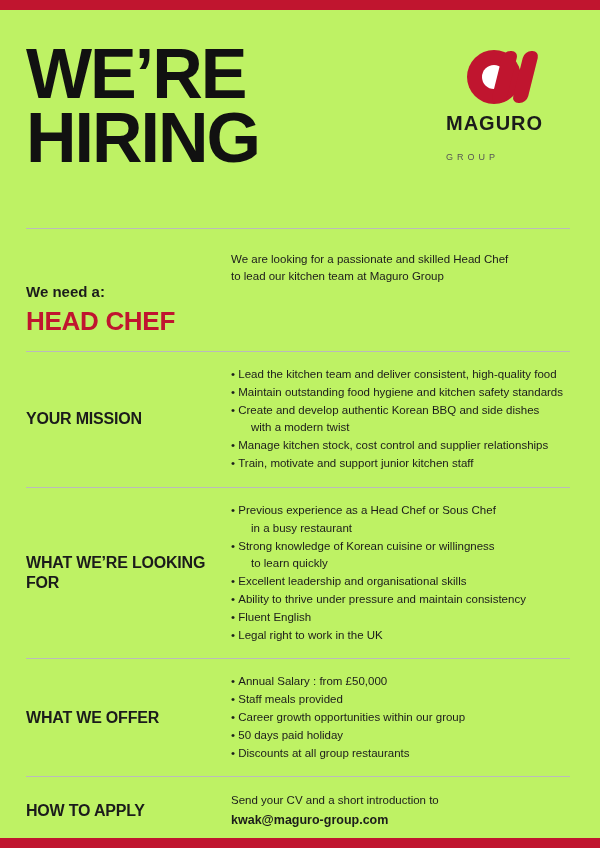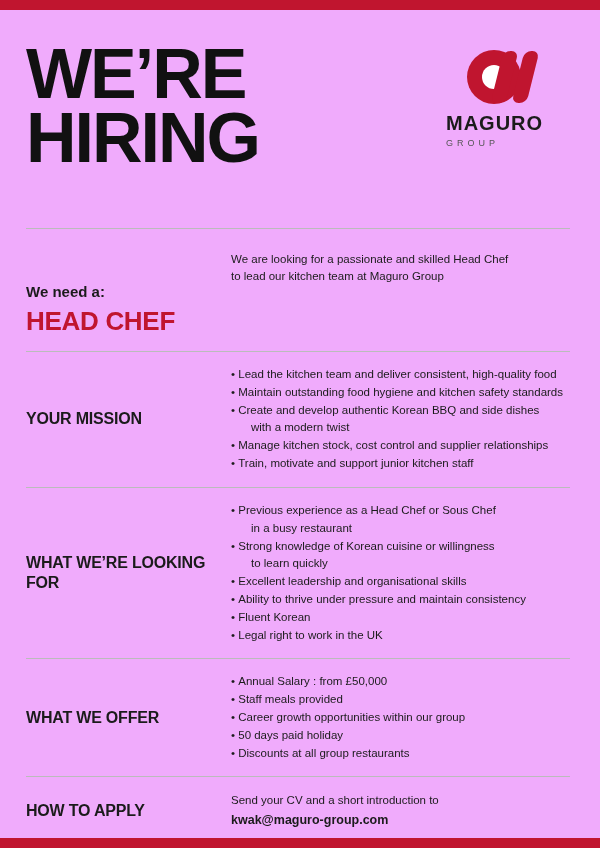--- a/index.html
+++ b/index.html
@@ -10,21 +10,21 @@
     width: 600px;
     height: 848px;
     background: #ffffff;
     font-family: "Liberation Sans", sans-serif;
     overflow: hidden;
   }
   .poster {
     position: relative;
     width: 600px;
     height: 848px;
-    background: #f0abfc;
+    background: #bef264;
     box-sizing: border-box;
   }
   .bar-top {
     position: absolute;
     top: 0; left: 0;
     width: 600px;
     height: 10px;
     background: #c0152f;
   }
   .bar-bottom {
@@ -111,21 +111,21 @@
   .logo-name {
     font-size: 20px;
     font-weight: bold;
     letter-spacing: 1px;
     color: #1b1b1b;
   }
   .logo-sub {
     font-size: 9px;
     letter-spacing: 4px;
     color: #555555;
-    margin-top: 3px;
+    margin-top: 17px;
   }
   
   .need-block {
     display: flex;
     padding: 6px 0 14px 0;
   }
   .need-left {
     width: 205px;
     flex: 0 0 205px;
     padding-right: 10px;
@@ -253,21 +253,21 @@
 
     <div class="rule"></div>
 
     <div class="section">
       <div class="sec-title">WHAT WE’RE LOOKING FOR</div>
       <div class="sec-body">
         <span class="bullet">•&nbsp;<span>Previous experience as a Head Chef or Sous Chef</span><span class="sub">in a busy restaurant</span></span>
         <span class="bullet">•&nbsp;<span>Strong knowledge of Korean cuisine or willingness</span><span class="sub">to learn quickly</span></span>
         <span class="bullet">•&nbsp;<span>Excellent leadership and organisational skills</span></span>
         <span class="bullet">•&nbsp;<span>Ability to thrive under pressure and maintain consistency</span></span>
-        <span class="bullet">•&nbsp;<span>Fluent Korean</span></span>
+        <span class="bullet">•&nbsp;<span>Fluent English</span></span>
         <span class="bullet">•&nbsp;<span>Legal right to work in the UK</span></span>
       </div>
     </div>
 
     <div class="rule"></div>
 
     <div class="section">
       <div class="sec-title">WHAT WE OFFER</div>
       <div class="sec-body">
         <span class="bullet">•&nbsp;<span>Annual Salary : from £50,000</span></span>

